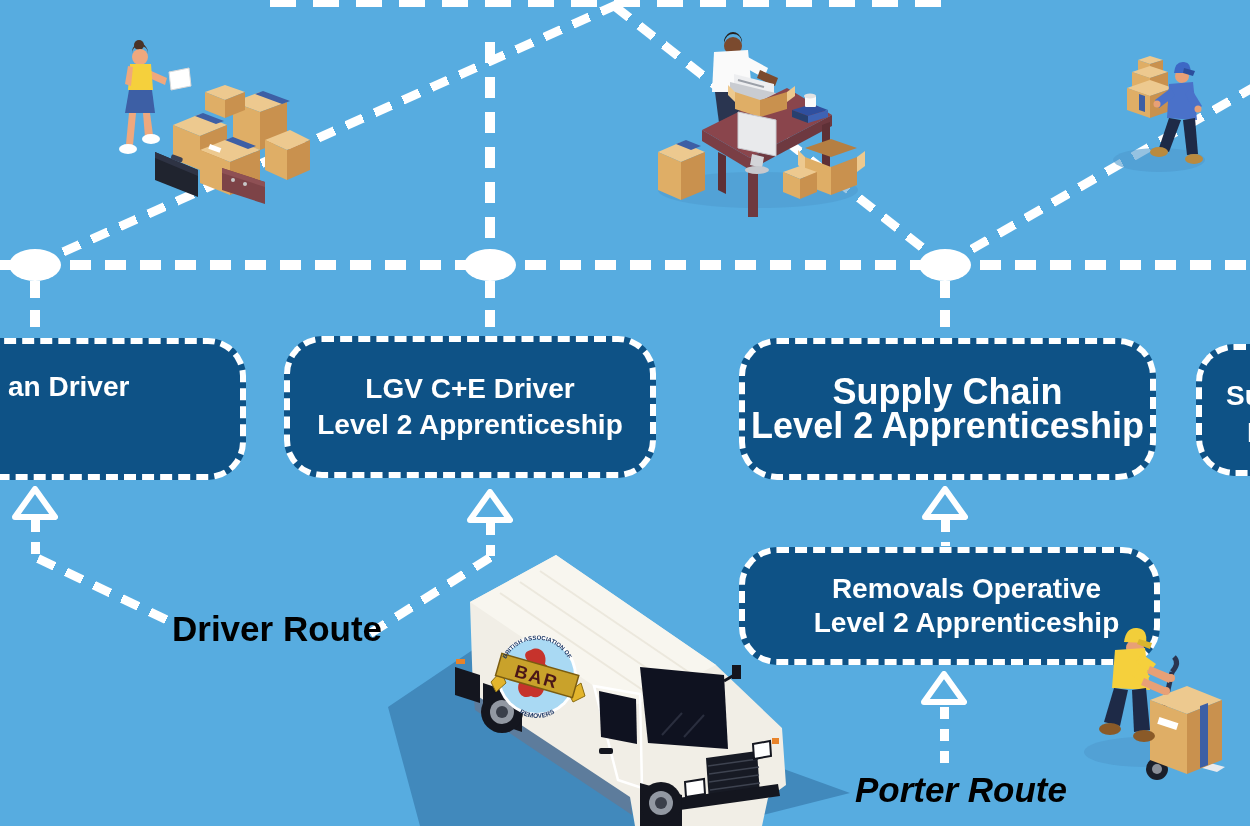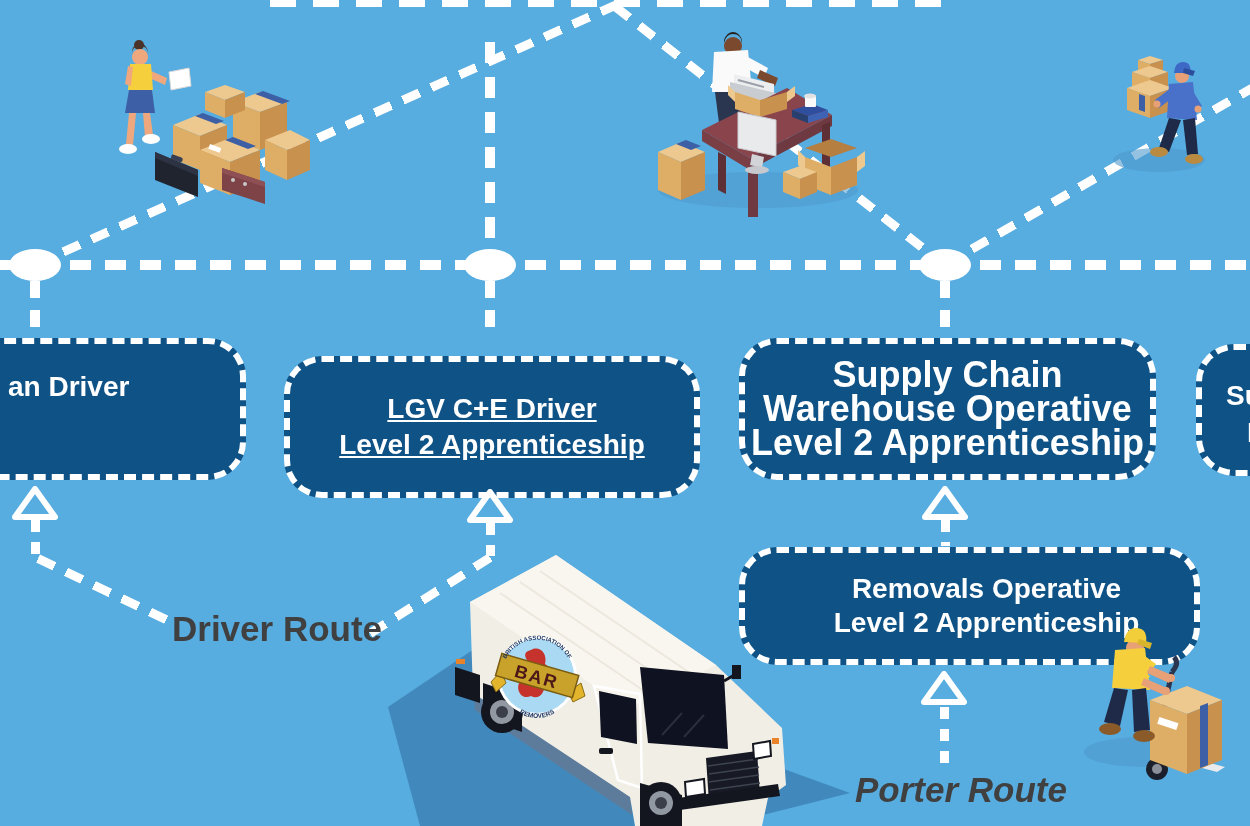--- a/index.html
+++ b/index.html
@@ -16,21 +16,21 @@
   .node{width:52px;height:32px;background:#fff;border-radius:50%;}
   
   .titlestrip{height:7px;background:repeating-linear-gradient(90deg,#fff 0 26px,transparent 26px 43px);}
   
   .pbox{background:#0E5286;border:6px dashed #fff;border-radius:38px;box-sizing:border-box;
         color:#fff;font-weight:bold;display:flex;flex-direction:column;justify-content:center;
         text-align:center;}
   .pbox .ln{font-size:28px;line-height:36px;}
   .pbox3 .ln{font-size:36px;line-height:34px;}
   .frag{position:absolute;font-size:28px;font-weight:bold;color:#fff;white-space:nowrap;text-align:center;}
-  .route{color:#404040;font-weight:bold;font-size:35px;white-space:nowrap;}
+  .route{color:#000000;font-weight:bold;font-size:35px;white-space:nowrap;}
   svg{display:block;}
 </style>
 </head>
 <body>
 
 <div class="stage">
 
   <div class="abs titlestrip" style="left:270px;top:0;width:675px;"></div>
 
   <div class="abs diag" style="left:35px;top:260px;width:636px;transform:rotate(-24.06deg);"></div>
@@ -179,37 +179,36 @@
       <polygon points="88,72 100,70 103,106 92,107" fill="#1E2A47"></polygon>
       <ellipse cx="64" cy="104" rx="9" ry="5" fill="#B98A3F"></ellipse>
       <ellipse cx="99" cy="111" rx="9" ry="5" fill="#B98A3F"></ellipse>
     </g>
   </svg>
 
   <div class="abs pbox" style="left:-70px;top:338px;width:316px;height:142px;">
     <span class="frag" style="left:72px;top:27px;">an Driver</span>
   </div>
 
-  <div class="abs pbox" style="left:284px;top:356px;width:416px;height:142px;text-decoration:underline;">
+  <div class="abs pbox" style="left:284px;top:336px;width:372px;height:142px;">
     <div class="ln">LGV C+E Driver</div>
     <div class="ln">Level 2 Apprenticeship</div>
   </div>
 
   <div class="abs pbox pbox3" style="left:739px;top:338px;width:417px;height:142px;">
     <div class="ln">Supply Chain</div>
-    <div class="ln">Warehouse Operative</div>
     <div class="ln">Level 2 Apprenticeship</div>
   </div>
 
   <div class="abs pbox" style="left:1196px;top:344px;width:420px;height:132px;">
     <span class="frag" style="left:24px;top:30px;">Sup</span>
     <span class="frag" style="left:45px;top:67px;">L</span>
   </div>
 
-  <div class="abs pbox" style="left:739px;top:547px;width:461px;height:118px;padding-left:34px;">
+  <div class="abs pbox" style="left:739px;top:547px;width:421px;height:118px;padding-left:34px;">
     <div class="ln" style="line-height:34px;">Removals Operative</div>
     <div class="ln" style="line-height:34px;">Level 2 Apprenticeship</div>
   </div>
 
   <svg class="abs" style="left:12px;top:486px;" width="46" height="34">
     <polygon points="23,3 43,31 3,31" fill="none" stroke="#fff" stroke-width="6" stroke-linejoin="round"></polygon>
     </svg>
   <div class="abs adash" style="left:31px;top:520px;height:36px;"></div>
 
   <svg class="abs" style="left:467px;top:489px;" width="46" height="34">

